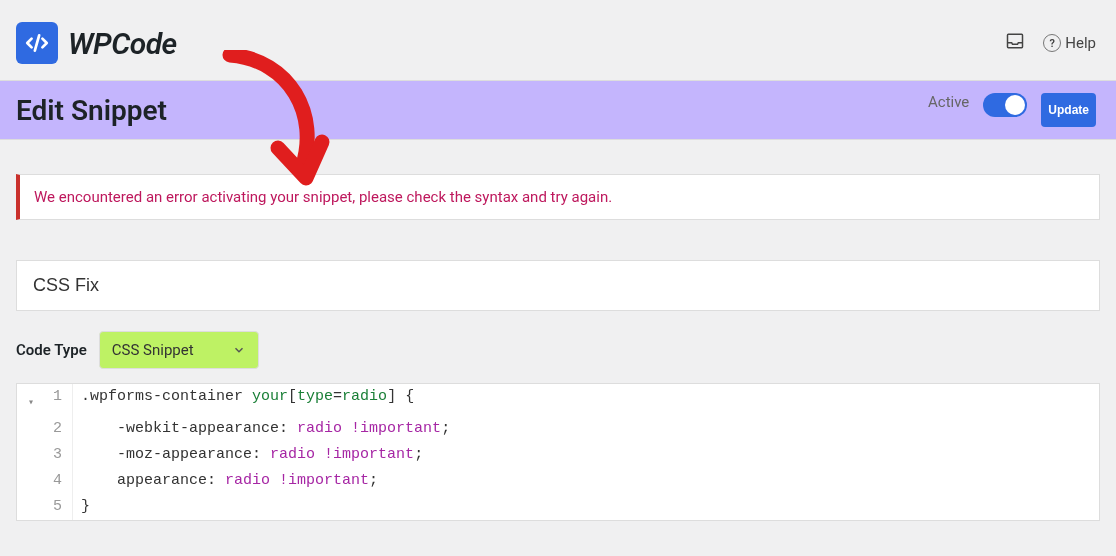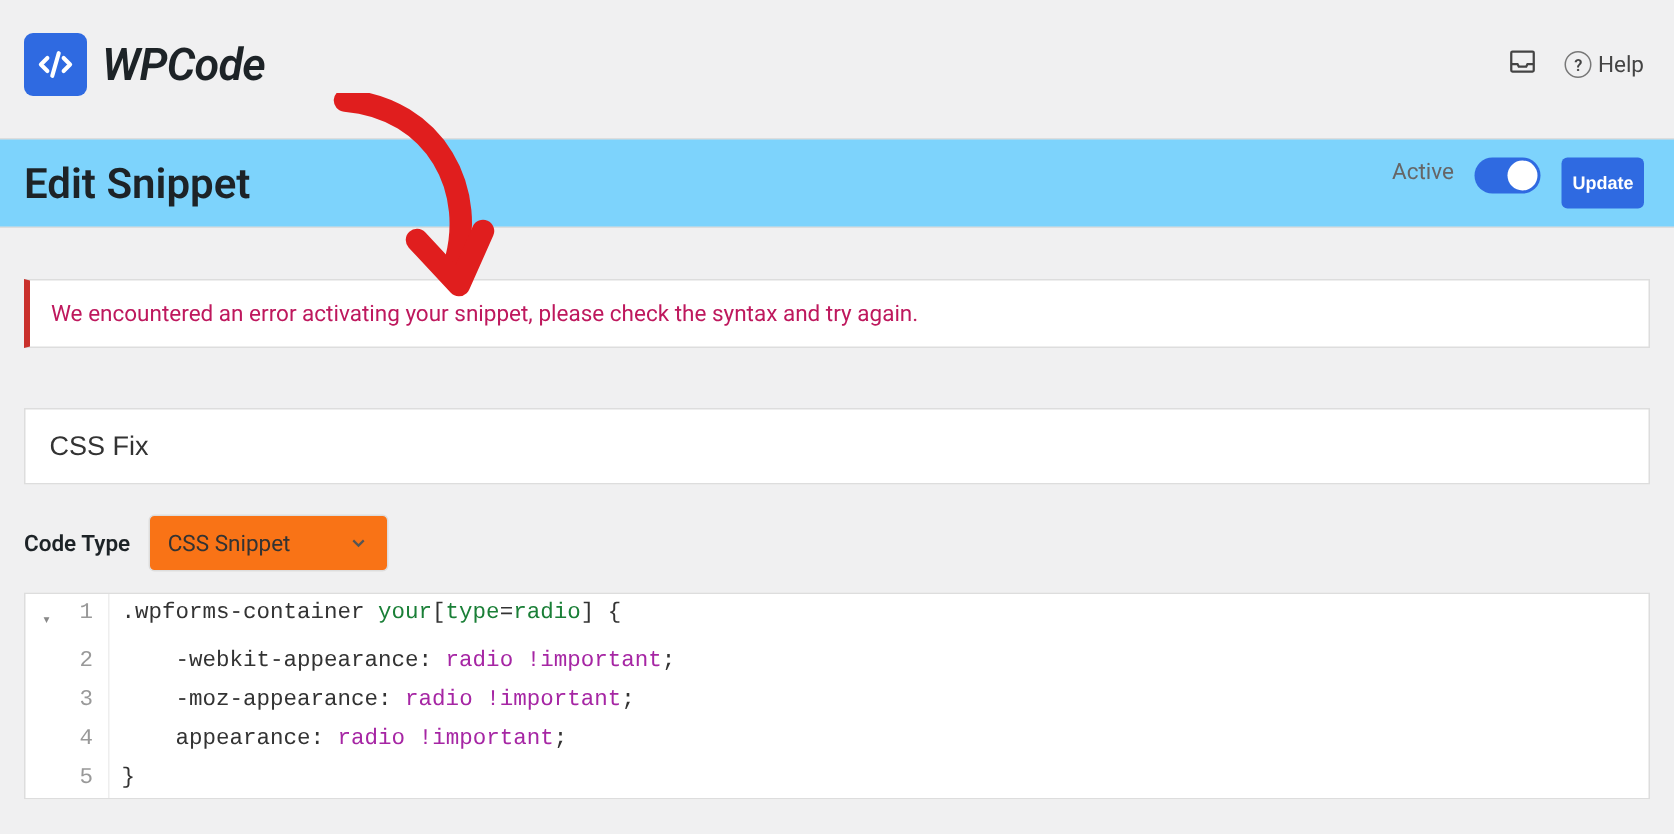--- a/index.html
+++ b/index.html
@@ -25,22 +25,22 @@
     .header-right { display: flex; align-items: center; gap: 18px; }
     .inbox-icon { width: 20px; height: 20px; color: #444; }
     .help-link { display: flex; align-items: center; gap: 4px; color: #444; font-size: 15px; text-decoration: none; }
     .help-q {
       width: 18px; height: 18px; border: 1.5px solid #777; border-radius: 50%;
       display: inline-flex; align-items: center; justify-content: center; font-size: 11px; font-weight: 600;
     }
 
     .page-actions-bar {
       display: flex; align-items: center; justify-content: space-between;
-      background: #7dd3fc; padding: 12px 20px 12px 16px;
-      border-top: 1px solid #ddd; border-bottom: 1px solid #ddd; margin-top: 12px;
+      background: #c4b5fd; padding: 12px 20px 12px 16px;
+      border-top: 1px solid #ddd; border-bottom: 1px solid #ddd;
     }
     .page-title { font-size: 28px; font-weight: 600; color: #1d2327; }
     .actions-right { display: flex; align-items: flex-start; gap: 14px; }
     .active-label { font-size: 15px; color: #666; }
 
     .toggle {
       width: 44px; height: 24px; background: #2f6ae1; border-radius: 24px;
       position: relative; cursor: pointer;
     }
     .toggle-knob {
@@ -69,21 +69,21 @@
 
     .preview-header {
       display: flex; align-items: center; justify-content: space-between;
       margin-top: 20px; margin-bottom: 14px;
     }
     .preview-title { font-size: 20px; font-weight: 600; color: #1d2327; }
     .code-type-group { display: flex; align-items: center; gap: 12px; }
     .code-type-label { font-size: 15px; font-weight: 600; color: #1d2327; }
     .code-type-select {
       display: flex; align-items: center; justify-content: space-between;
-      width: 160px; background: #f97316; border: 1px solid #ddd; border-radius: 4px;
+      width: 160px; background: #bef264; border: 1px solid #ddd; border-radius: 4px;
       padding: 9px 12px; font-size: 15px; color: #333; cursor: pointer;
     }
 
     .code-editor {
       background: #fff; border: 1px solid #ddd;
       font-family: "SFMono-Regular", Consolas, "Liberation Mono", Menlo, monospace;
       font-size: 15px; line-height: 26px; color: #333;
     }
     .code-row { display: flex; }
     .fold-gutter { width: 28px; text-align: center; color: #888; font-size: 10px; padding-top: 6px; user-select: none; }

